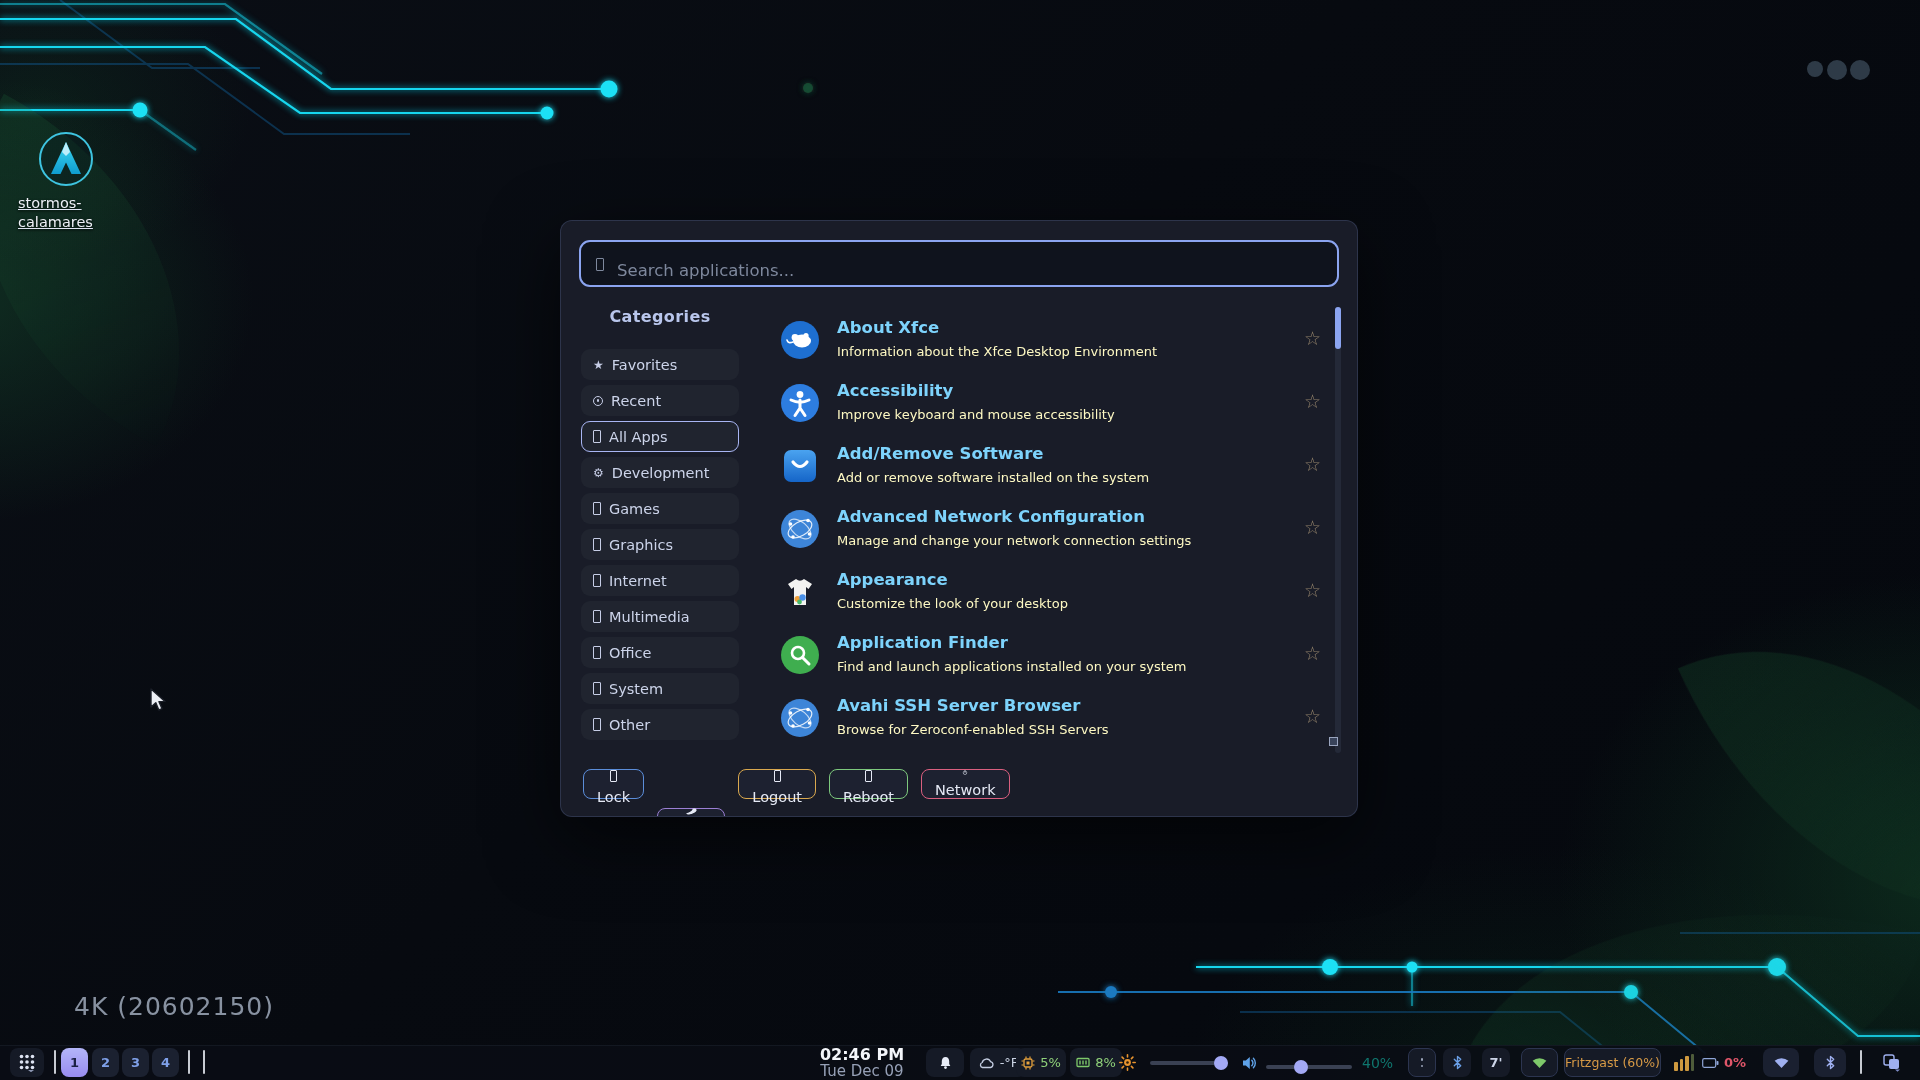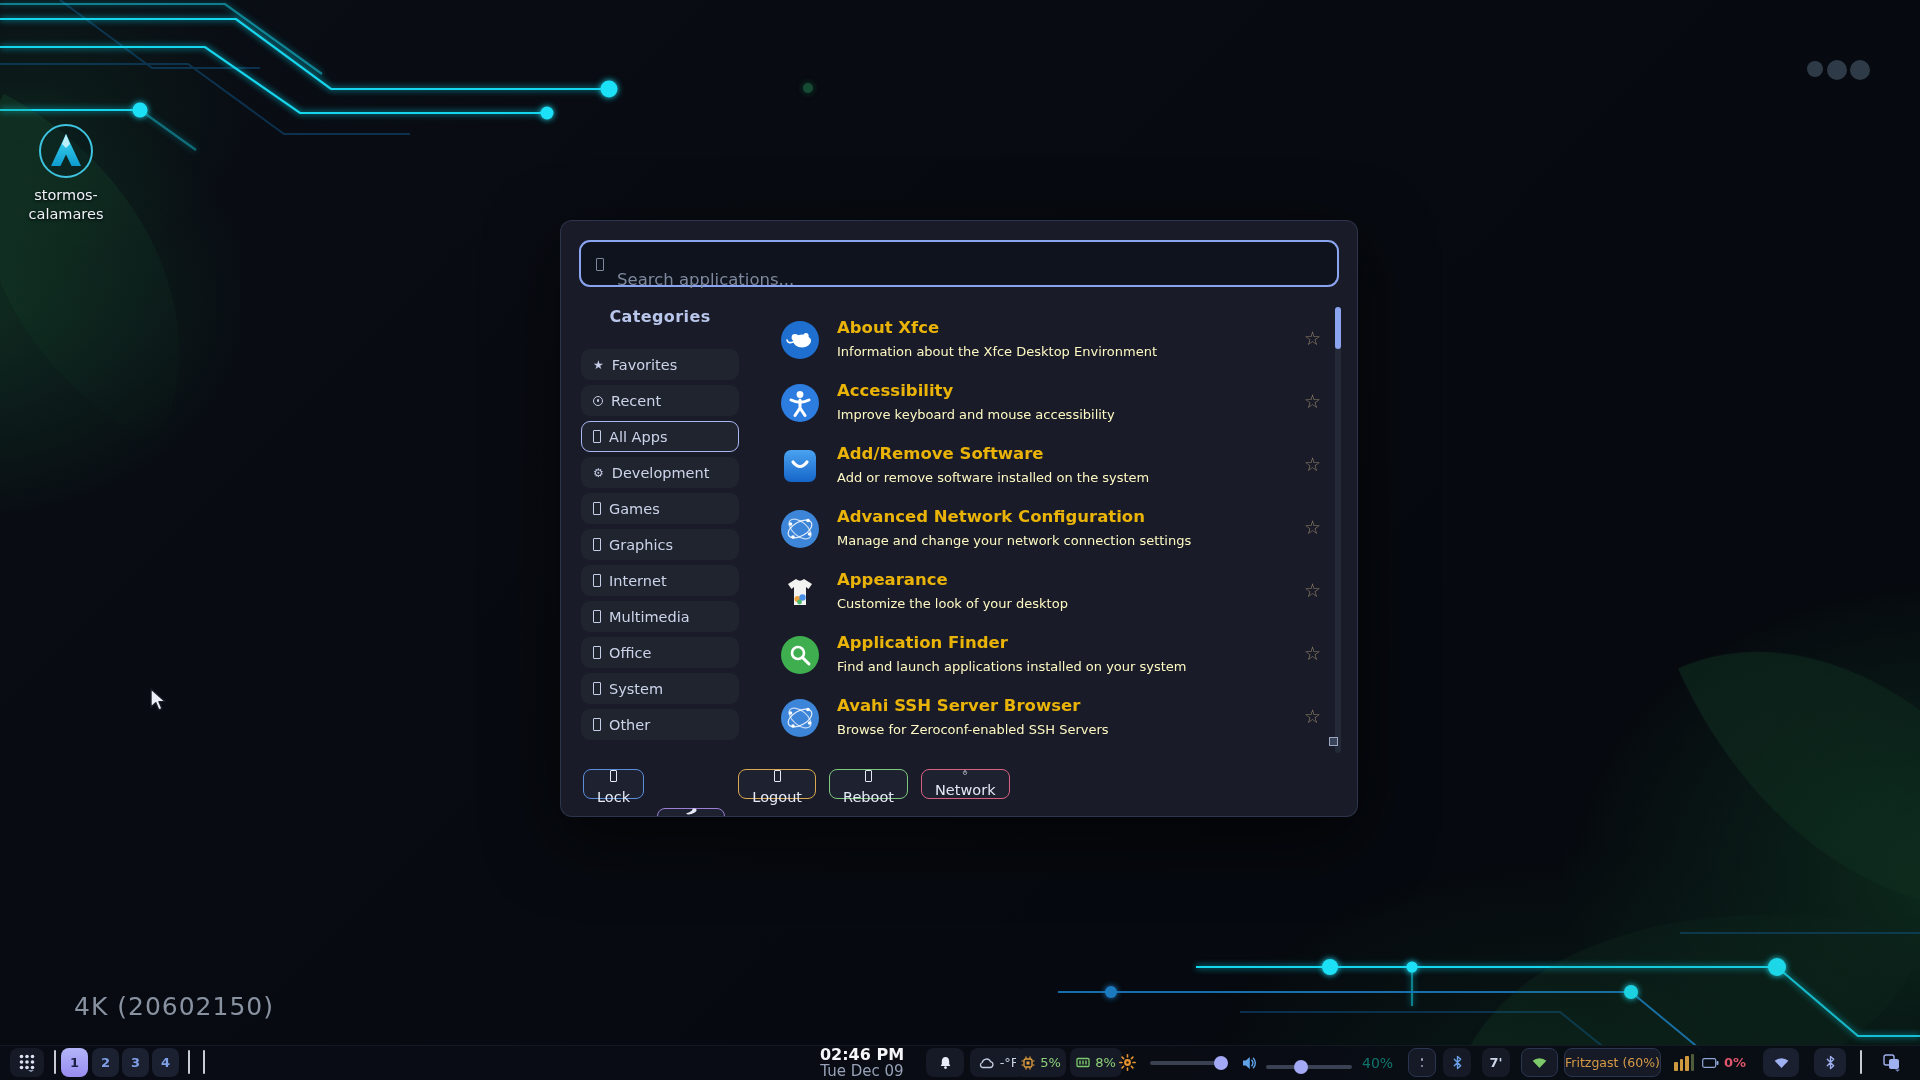--- a/index.html
+++ b/index.html
@@ -20,56 +20,56 @@
   
   .leaf{position:absolute; pointer-events:none; opacity:.55;}
   .leaf-1{left:-70px; top:150px; width:300px; height:240px; transform:rotate(28deg);
     border-radius:0 100% 0 100%; background:linear-gradient(135deg, rgba(34,118,66,.35), rgba(10,40,24,.05));}
   .leaf-2{left:1740px; top:600px; width:260px; height:360px; transform:rotate(-24deg);
     border-radius:0 100% 0 100%; background:linear-gradient(160deg, rgba(30,110,60,.38), rgba(8,36,22,.05));}
   .leaf-3{left:1480px; top:880px; width:420px; height:260px; transform:rotate(14deg);
     border-radius:100% 0 100% 0; background:linear-gradient(20deg, rgba(26,100,54,.32), rgba(8,36,22,.04));}
 
   
-  #desktop-icon{left:18px; top:122px; width:96px; text-align:center; cursor:pointer;}
+  #desktop-icon{left:18px; top:130px; width:96px; cursor:pointer;text-decoration:underline;}
   #desktop-icon .dlabel{margin-top:6px; font-size:14.5px; line-height:19px; color:#eef1f7; text-shadow:0 1px 3px rgba(0,0,0,.9);}
 
   #wallpaper-caption{left:74px; top:992px; font-size:25px; letter-spacing:1px; color:#a9b4c6; opacity:.8;}
 
   
   #launcher{left:560px; top:220px; width:798px; height:597px; background:rgba(26,29,41,.98);
     border:1px solid rgba(120,140,200,.22); border-radius:12px; box-shadow:0 22px 70px rgba(0,0,0,.6); overflow:hidden;}
   #watermark{left:295px; top:248px; font-size:150px; font-weight:800; letter-spacing:-5px;
     color:rgba(205,218,255,.042); z-index:0; pointer-events:none;}
   #launcher > .z{z-index:1;}
 
   #search{left:18px; top:19px; width:760px; height:47px; border:2px solid #8ba4f0; border-radius:11px;
     background:#0f131d;}
-  #search input{position:absolute; left:0; top:16px; width:100%; height:100%; background:transparent; border:0; outline:0;
+  #search input{position:absolute; left:0; top:7px; width:100%; height:100%; background:transparent; border:0; outline:0;
     padding:0 14px 0 36px; font-family:"DejaVu Sans",sans-serif; font-size:16.5px; color:#cfd6e8;}
   #search input::placeholder{color:#7e889d;}
   #search .tofu{position:absolute; left:15px; top:16px; color:#7e889d;}
 
   .tofu{display:inline-block; width:8px; height:13px; border:1px solid currentColor; border-radius:1px; flex:none;}
   .tofu.small{width:7px; height:12px;}
 
   #cats-header{left:20px; top:86px; width:158px; text-align:center; font-size:16px; font-weight:bold; color:#b9c6ec; letter-spacing:.4px;}
   #cats{left:20px; top:128px; width:158px;}
   .cat-item{display:flex; align-items:center; gap:8px; height:31px; padding:0 11px; margin-bottom:5px;
     background:#20242f; border:1.5px solid transparent; border-radius:9px; color:#ccd4ea; font-size:14.5px; cursor:pointer;}
   .cat-item.selected{border-color:#a9b6f4;}
   .ci{flex:none; color:#c6cde6;}
   .ci.glyph{font-size:12px; line-height:1;}
   .icon-circledot{width:10px; height:10px; border:1.3px solid #c6cde6; border-radius:50%; position:relative;}
   .icon-circledot::after{content:""; position:absolute; left:2.6px; top:2.6px; width:2.6px; height:2.6px; border-radius:50%; background:#c6cde6;}
 
   #apps{left:218px; top:88px; width:560px;}
   .app-row{position:relative; height:63px; cursor:pointer;}
   .app-icon{position:absolute; left:2px; top:12px; width:38px; height:38px;}
-  .app-name{position:absolute; left:58px; top:9px; font-size:16.5px; font-weight:600; color:#eab308;}
+  .app-name{position:absolute; left:58px; top:9px; font-size:16.5px; font-weight:600; color:#7dd3fc;}
   .app-desc{position:absolute; left:58px; top:35px; font-size:13px; color:#fef9c3;}
   .app-star{position:absolute; right:18px; top:18px; font-size:19px; color:#93826a; cursor:pointer;}
 
   #scrollbar{right:16px; top:86px; width:6px; height:446px; background:rgba(140,160,210,.10); border-radius:3px;}
   #scroll-thumb{position:absolute; left:0; top:0; width:6px; height:42px; background:#8ba4f0; border-radius:3px;}
   #grip{right:19px; top:516px; width:9px; height:9px; background:#39435a; border:1px solid #9aa5bf;}
 
   #power-row{left:22px; top:548px; display:flex; gap:13px;}
   .pbtn{display:flex; align-items:center; gap:7px; height:30px; padding:0 13px; background:#1d2130;
     border:1.5px solid #888; border-radius:8px; color:#e5e9f5; font-family:"DejaVu Sans",sans-serif; font-size:14.5px; cursor:pointer;flex-direction:column;}

